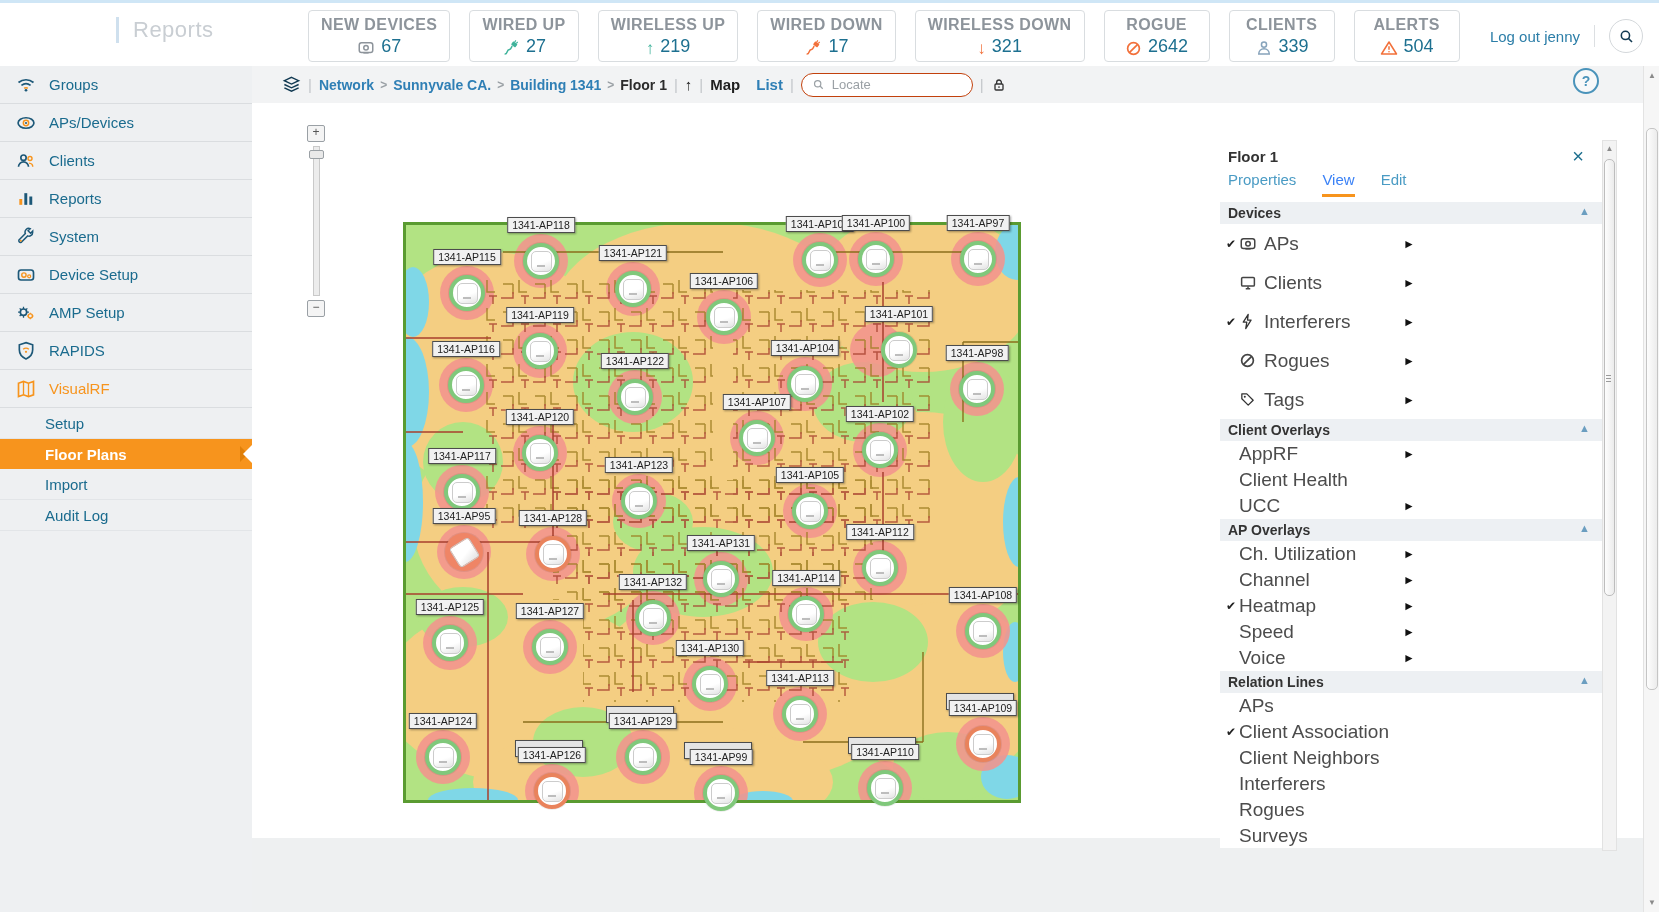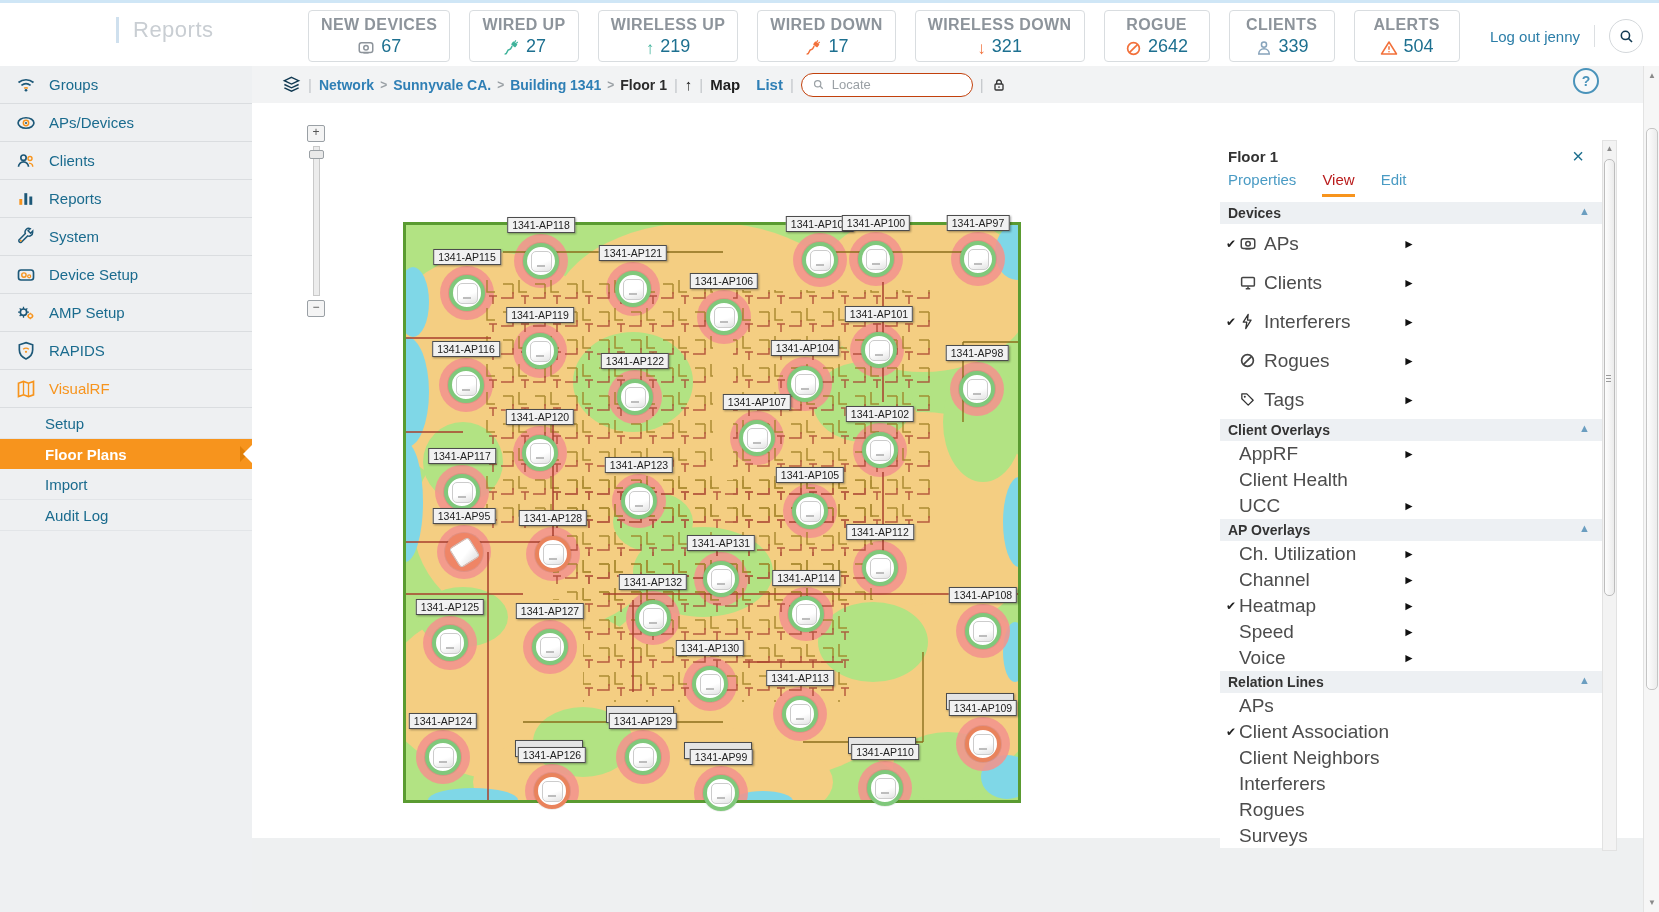--- a/index.html
+++ b/index.html
@@ -72,21 +72,21 @@
   .ap.diamond .ap-body::after{display:none;}
   .ap-label{position:absolute;left:50%;top:-26px;transform:translateX(-50%);background:#f1f1f1;border:1px solid #4c4c4c;color:#222;font-size:10.5px;padding:1px 4px;white-space:nowrap;box-shadow:1px 1px 2px rgba(0,0,0,.35);z-index:3;}
   .ap-label.ghost{top:-33px;left:42%;background:#e4e4e4;color:transparent;z-index:2;min-width:58px;height:13px;}
 
   
   .panel{position:absolute;left:968px;top:37px;width:382px;height:708px;background:#fff;}
   .panel-title{position:absolute;left:8px;top:8px;font-size:15px;font-weight:bold;color:#333;}
   .panel-close{position:absolute;right:18px;top:6px;font-size:20px;color:#1d6f8e;cursor:pointer;line-height:1;}
   .panel-tabs{position:absolute;left:8px;top:31px;display:flex;gap:26px;}
   .ptab{font-size:15px;color:#4a9bc4;cursor:pointer;padding-bottom:6px;}
-  .ptab.active{color:#b91c1c;border-bottom:3px solid #f7941d;}
+  .ptab.active{color:#3b82f6;border-bottom:3px solid #f7941d;}
   .panel-body{position:absolute;left:0;top:62px;width:382px;}
   .psec-hdr{position:relative;background:#edf0f3;height:22px;display:flex;align-items:center;padding-left:8px;font-size:14px;font-weight:bold;color:#333;}
   .psec-hdr .coll{position:absolute;right:12px;top:3px;color:#6b9ec0;font-size:11px;cursor:pointer;}
   .prow{position:relative;display:flex;align-items:center;cursor:pointer;}
   .prow .chk{width:16px;margin-left:3px;font-size:12px;color:#222;text-align:center;}
   .prow .ric{width:25px;display:inline-flex;align-items:center;color:#444;}
   .prow .plabel{font-size:19px;color:#4c4c4c;}
   .prow .exp{position:absolute;left:183px;font-size:12px;color:#111;cursor:pointer;}
 
   
@@ -523,21 +523,21 @@
               <div class="ap-ring">
                 <div class="ap-body"></div>
               </div>
             </div>
             <div class="ap" style="left: 137px; top: 129px;">
               <div class="ap-label">1341-AP119</div>
               <div class="ap-ring">
                 <div class="ap-body"></div>
               </div>
             </div>
-            <div class="ap" style="left: 476px; top: 128px;">
+            <div class="ap" style="left: 496px; top: 128px;">
               <div class="ap-label">1341-AP101</div>
               <div class="ap-ring">
                 <div class="ap-body"></div>
               </div>
             </div>
             <div class="ap" style="left: 63px; top: 163px;">
               <div class="ap-label">1341-AP116</div>
               <div class="ap-ring">
                 <div class="ap-body"></div>
               </div>

